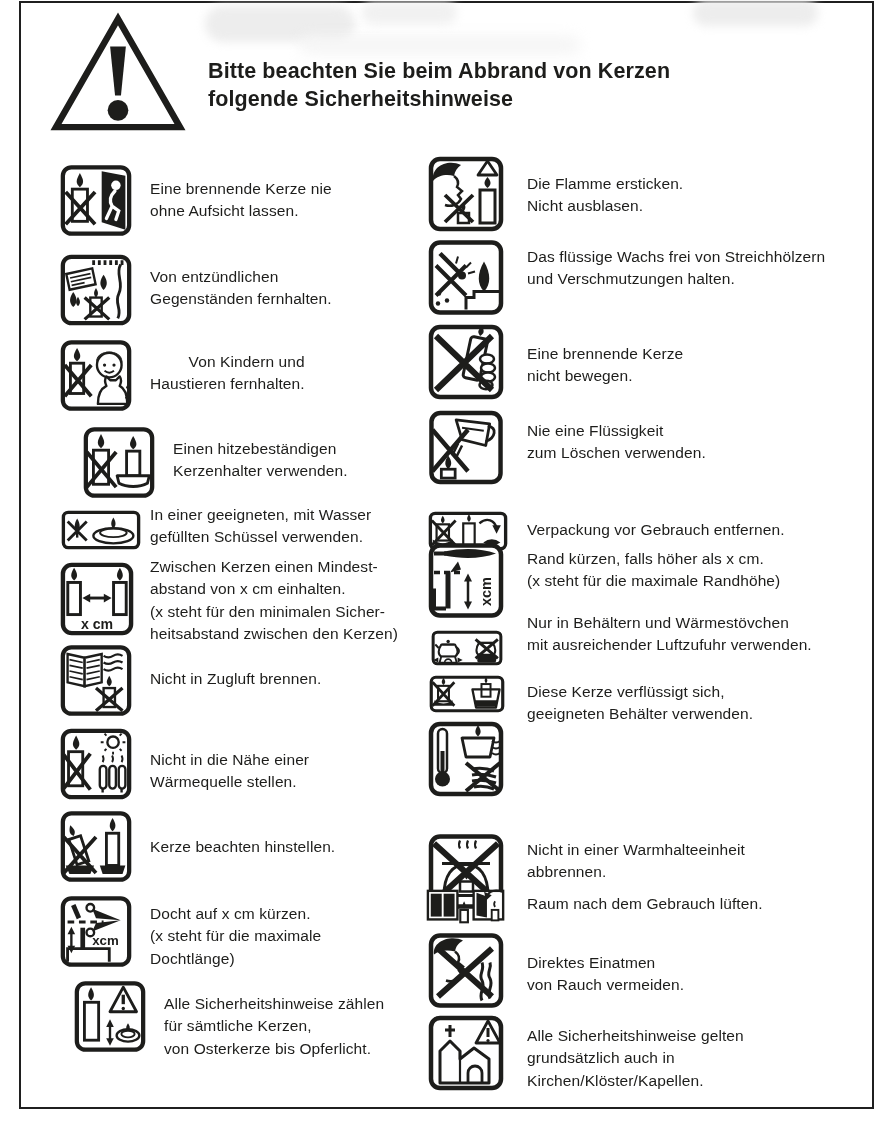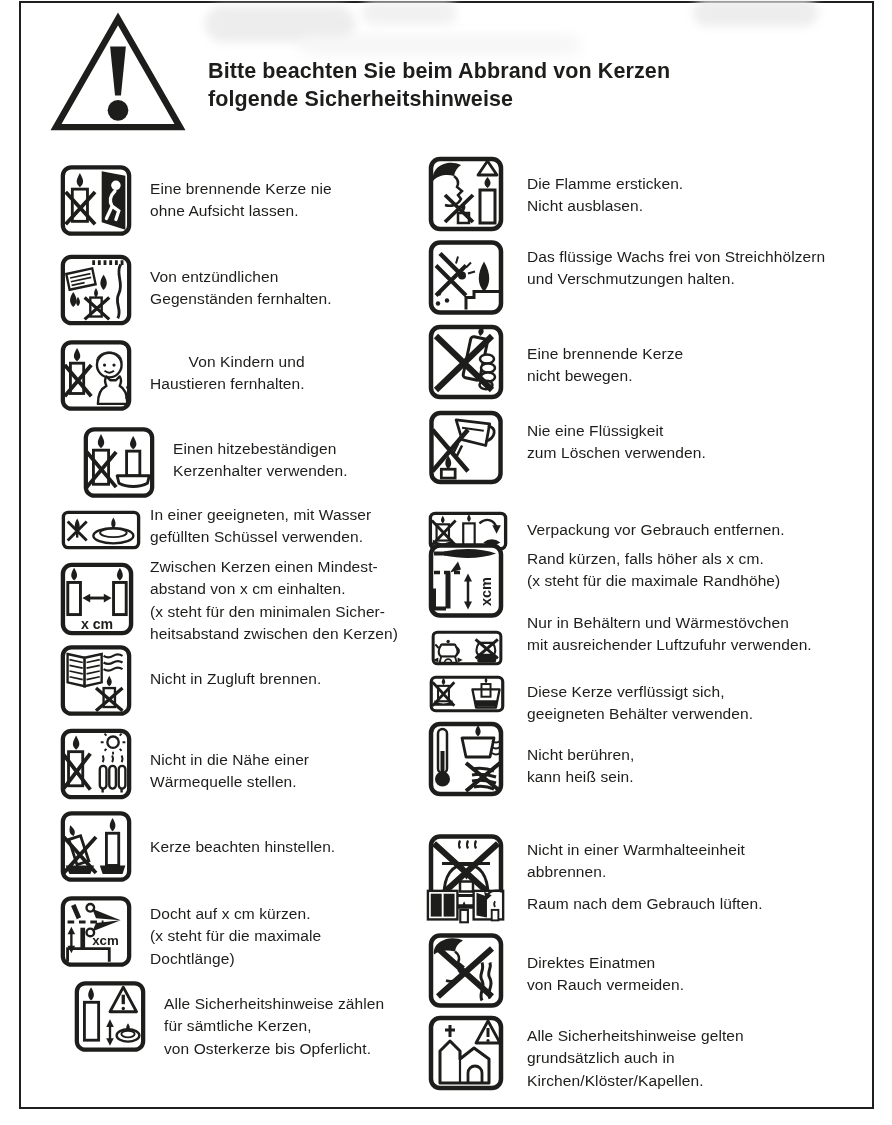--- a/index.html
+++ b/index.html
@@ -365,22 +365,20 @@
     <rect x="3" y="3" width="70" height="70" rx="9" fill="#fff" stroke="#1d1d1b" stroke-width="4.5"></rect>
     <rect x="10" y="8" width="9" height="44" rx="4.5" fill="#fff" stroke="#1d1d1b" stroke-width="2.5"></rect>
     <path d="M14.5 30 L14.5 52" stroke="#1d1d1b" stroke-width="4"></path>
     <circle cx="14.5" cy="58" r="7.5" fill="#1d1d1b"></circle>
     <path d="M50 4 C46.5 10 46.5 12 50 15.5 C53.5 12 53.5 10 50 4 Z" fill="#1d1d1b"></path>
     <path d="M34 17 L66 17 L62 36 L38 36 Z" fill="#fff" stroke="#1d1d1b" stroke-width="2.8" stroke-linejoin="round"></path>
     <path d="M64 20 q4 3 8 0 M64 26 q4 3 8 0 M64 32 q4 3 8 0" stroke="#1d1d1b" stroke-width="2" fill="none"></path>
     <path d="M44 48 q12 -2 22 2 M44 54 q12 -2 24 2 M44 60 q12 -2 24 2 M46 66 q10 -2 20 2" stroke="#1d1d1b" stroke-width="3" fill="none"></path>
     <path d="M38 42 L72 70 M72 42 L38 70" stroke="#1d1d1b" stroke-width="4"></path>
   </svg>
-  <div class="txt" style="left:99px;top:26px;">Nicht berühren,
-kann heiß sein.</div>
 </div>
 
 <div class="item" style="left:428px;top:832px;">
   <svg width="76" height="79" viewBox="0 0 76 76">
     <rect x="3" y="3" width="70" height="70" rx="9" fill="#fff" stroke="#1d1d1b" stroke-width="4.5"></rect>
     <path d="M32 7 q-2 4 0 8 M40 7 q-2 4 0 8 M48 7 q-2 4 0 8" stroke="#1d1d1b" stroke-width="2.2" fill="none"></path>
     <path d="M14 30 L62 30" stroke="#1d1d1b" stroke-width="3"></path>
     <path d="M16 62 C16 42 24 31 38 31 C52 31 60 42 60 62" stroke="#1d1d1b" stroke-width="3" fill="none"></path>
     <path d="M38.5 37 C36 41 36 43 38.5 46 C41 43 41 41 38.5 37 Z" fill="#1d1d1b"></path>
     <rect x="32" y="48" width="13" height="10" fill="#fff" stroke="#1d1d1b" stroke-width="2.5"></rect>

